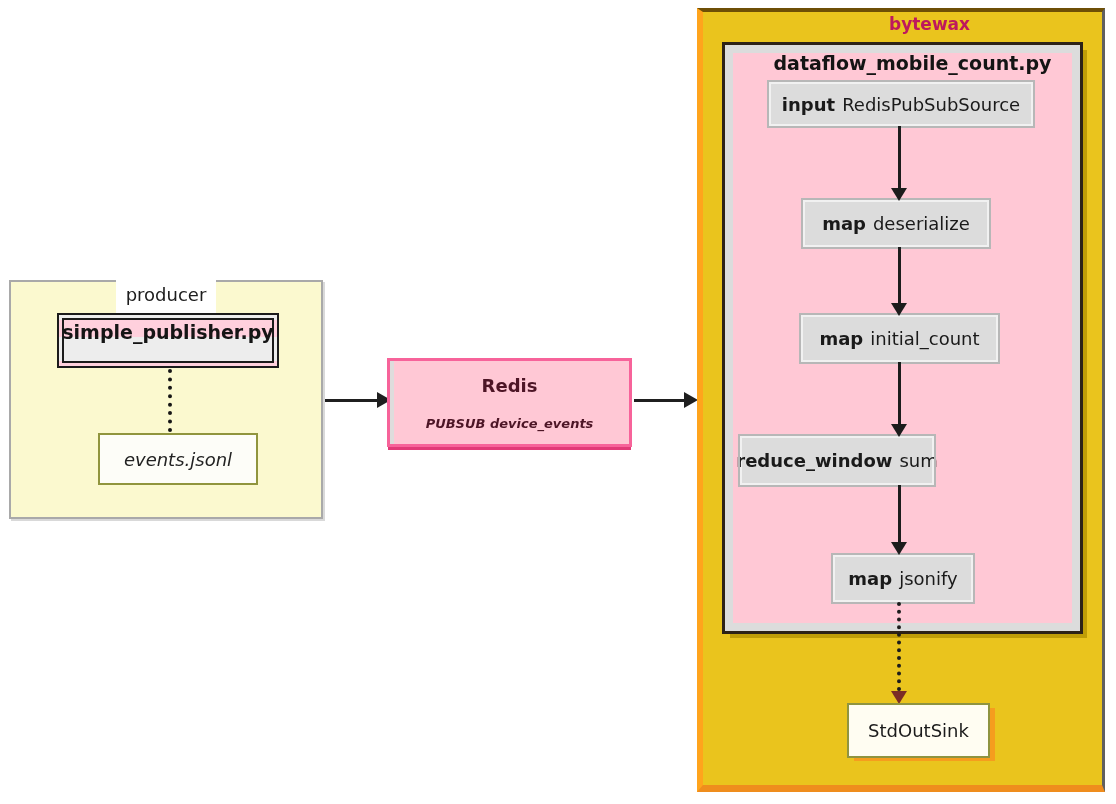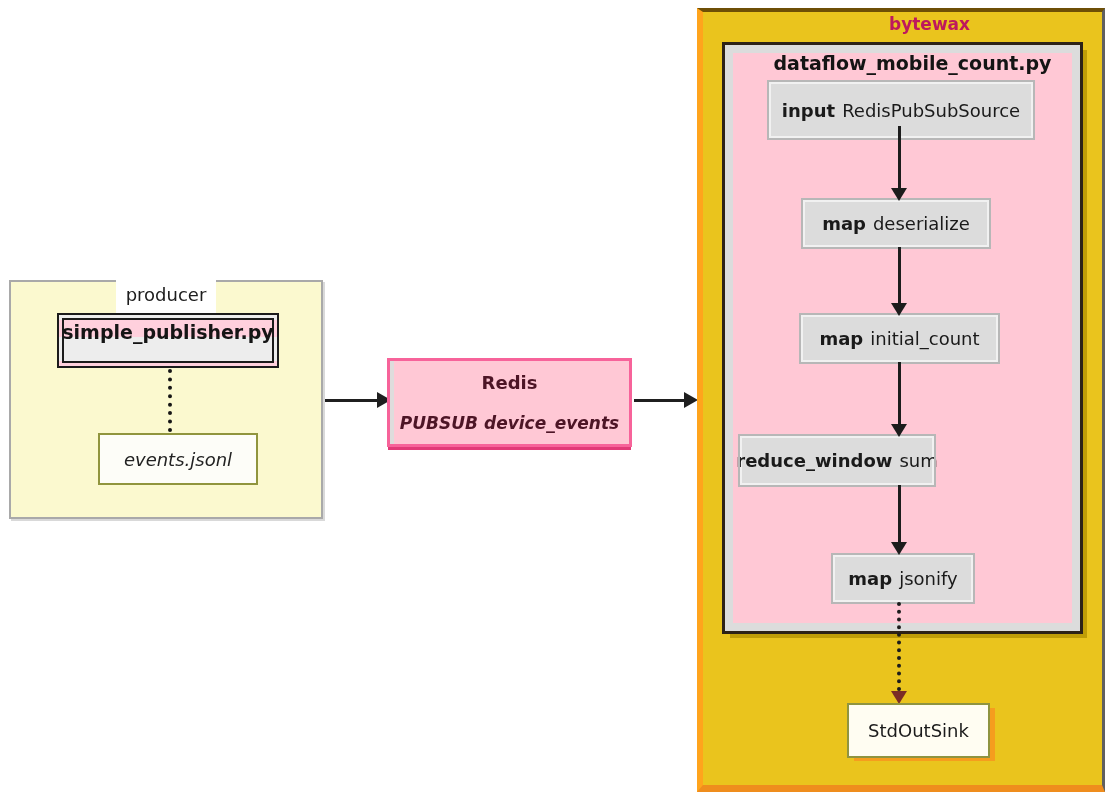--- a/index.html
+++ b/index.html
@@ -56,21 +56,21 @@
 
   
   .redis-node{
     left:387px;top:358px;width:245px;height:89px;
     background:#ffc8d5;
     border:3px solid #f7639a;
     box-shadow:0 4px 0 -1px #e23a78, inset 5px 0 0 -1px #dedcdc;
     display:flex;flex-direction:column;align-items:center;justify-content:center;gap:20px;
   }
   .redis-title{font-size:18px;font-weight:bold;color:#4d1526;}
-  .redis-subtitle{font-size:17px;font-style:italic;font-weight:bold;color:#4d1526;}
+  .redis-subtitle{font-size:13px;font-style:italic;font-weight:bold;color:#4d1526;}
 
   
   .bytewax-cluster{
     left:697px;top:8px;width:408px;height:784px;
     background:#eac41d;
     border-top:4px solid #6e4f06;
     border-left:6px solid #ffa41c;
     border-bottom:7px solid #ef8d1d;
     border-right:3px solid #606060;
   }
@@ -147,21 +147,21 @@
 
   <div class="abs hline" style="left:634px;width:50px;"></div>
   <div class="abs ah-right" style="left:684px;"></div>
 
   <div class="abs bytewax-cluster"></div>
   <div class="abs bytewax-title">bytewax</div>
 
   <div class="abs dataflow-box"></div>
   <div class="abs dataflow-title">dataflow_mobile_count.py</div>
 
-  <div class="abs gray-node" style="left:769px;top:82px;width:264px;height:56px;">
+  <div class="abs gray-node" style="left:769px;top:82px;width:264px;height:44px;">
     <span class="op">input</span>
     <span class="arg">RedisPubSubSource</span>
   </div>
   <div class="abs gray-node" style="left:803px;top:200px;width:186px;height:47px;">
     <span class="op">map</span>
     <span class="arg">deserialize</span>
   </div>
   <div class="abs gray-node" style="left:801px;top:315px;width:197px;height:47px;">
     <span class="op">map</span>
     <span class="arg">initial_count</span>

